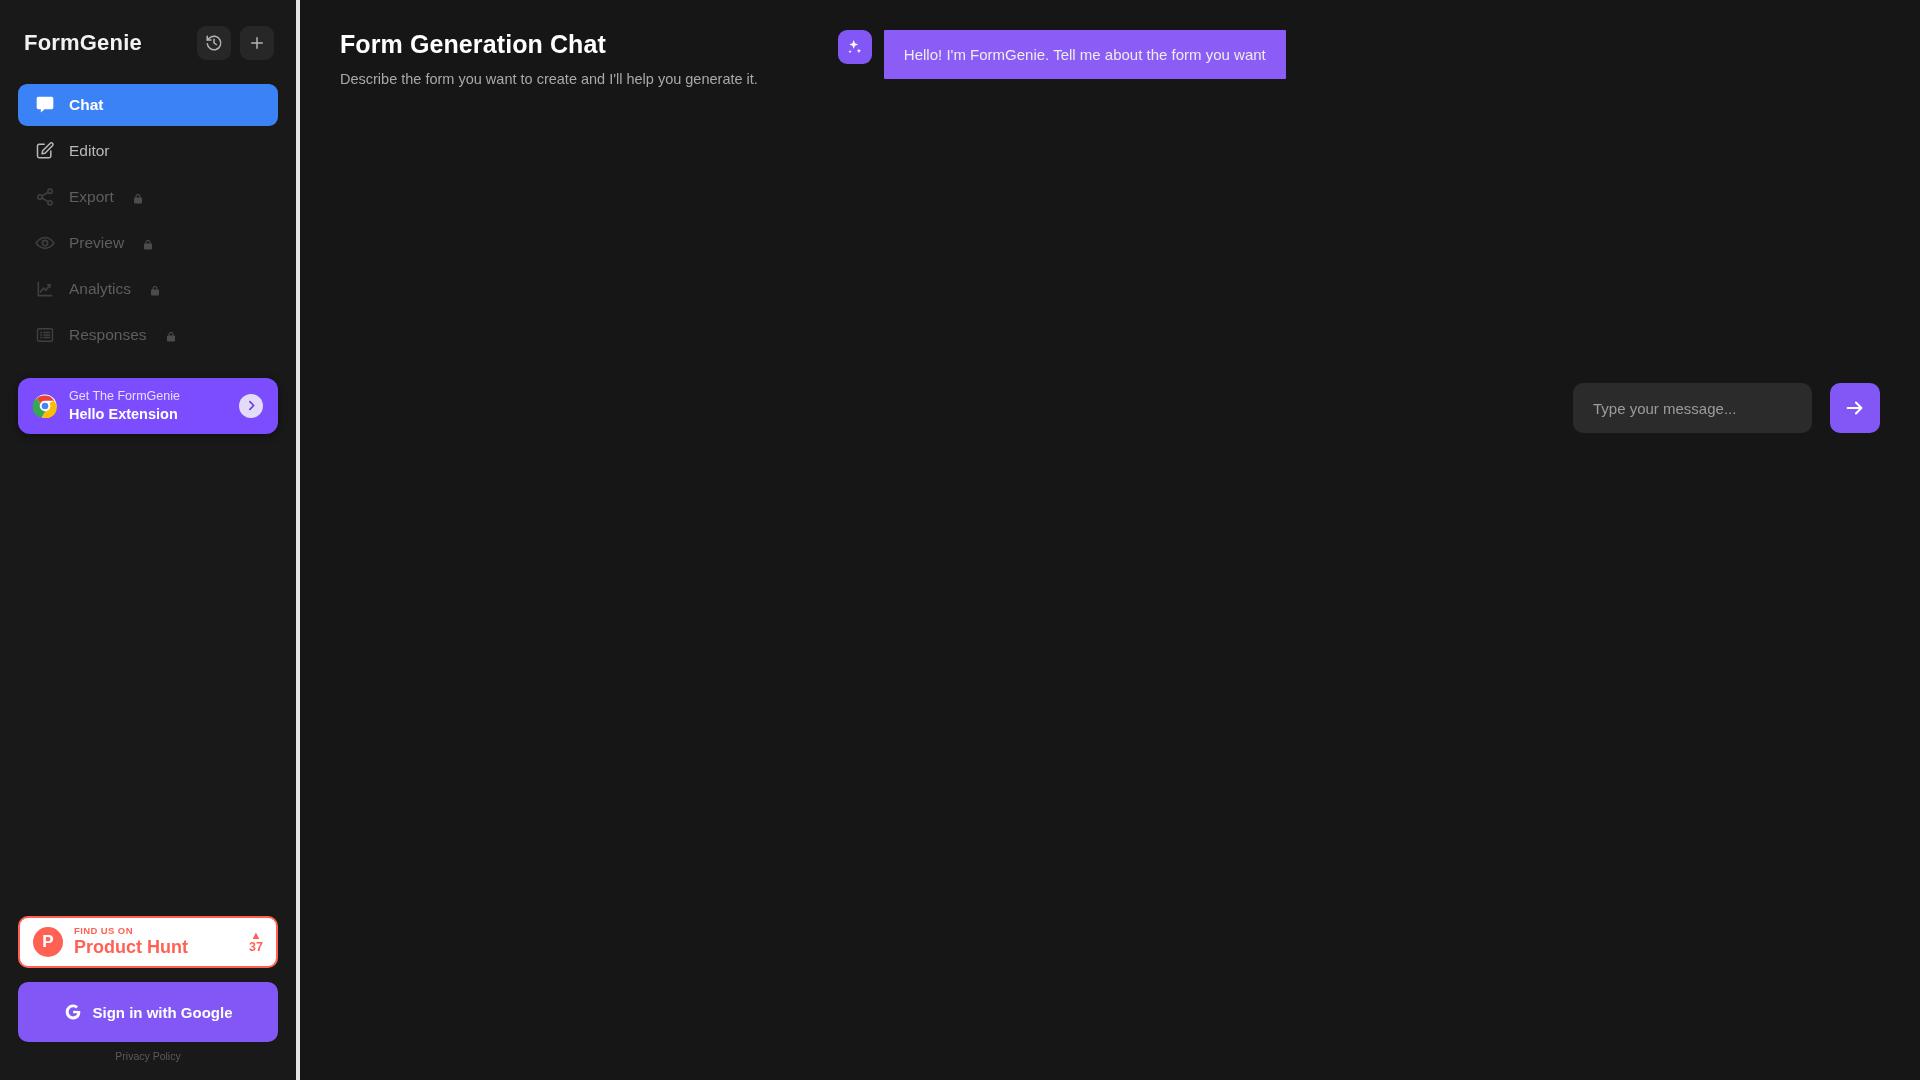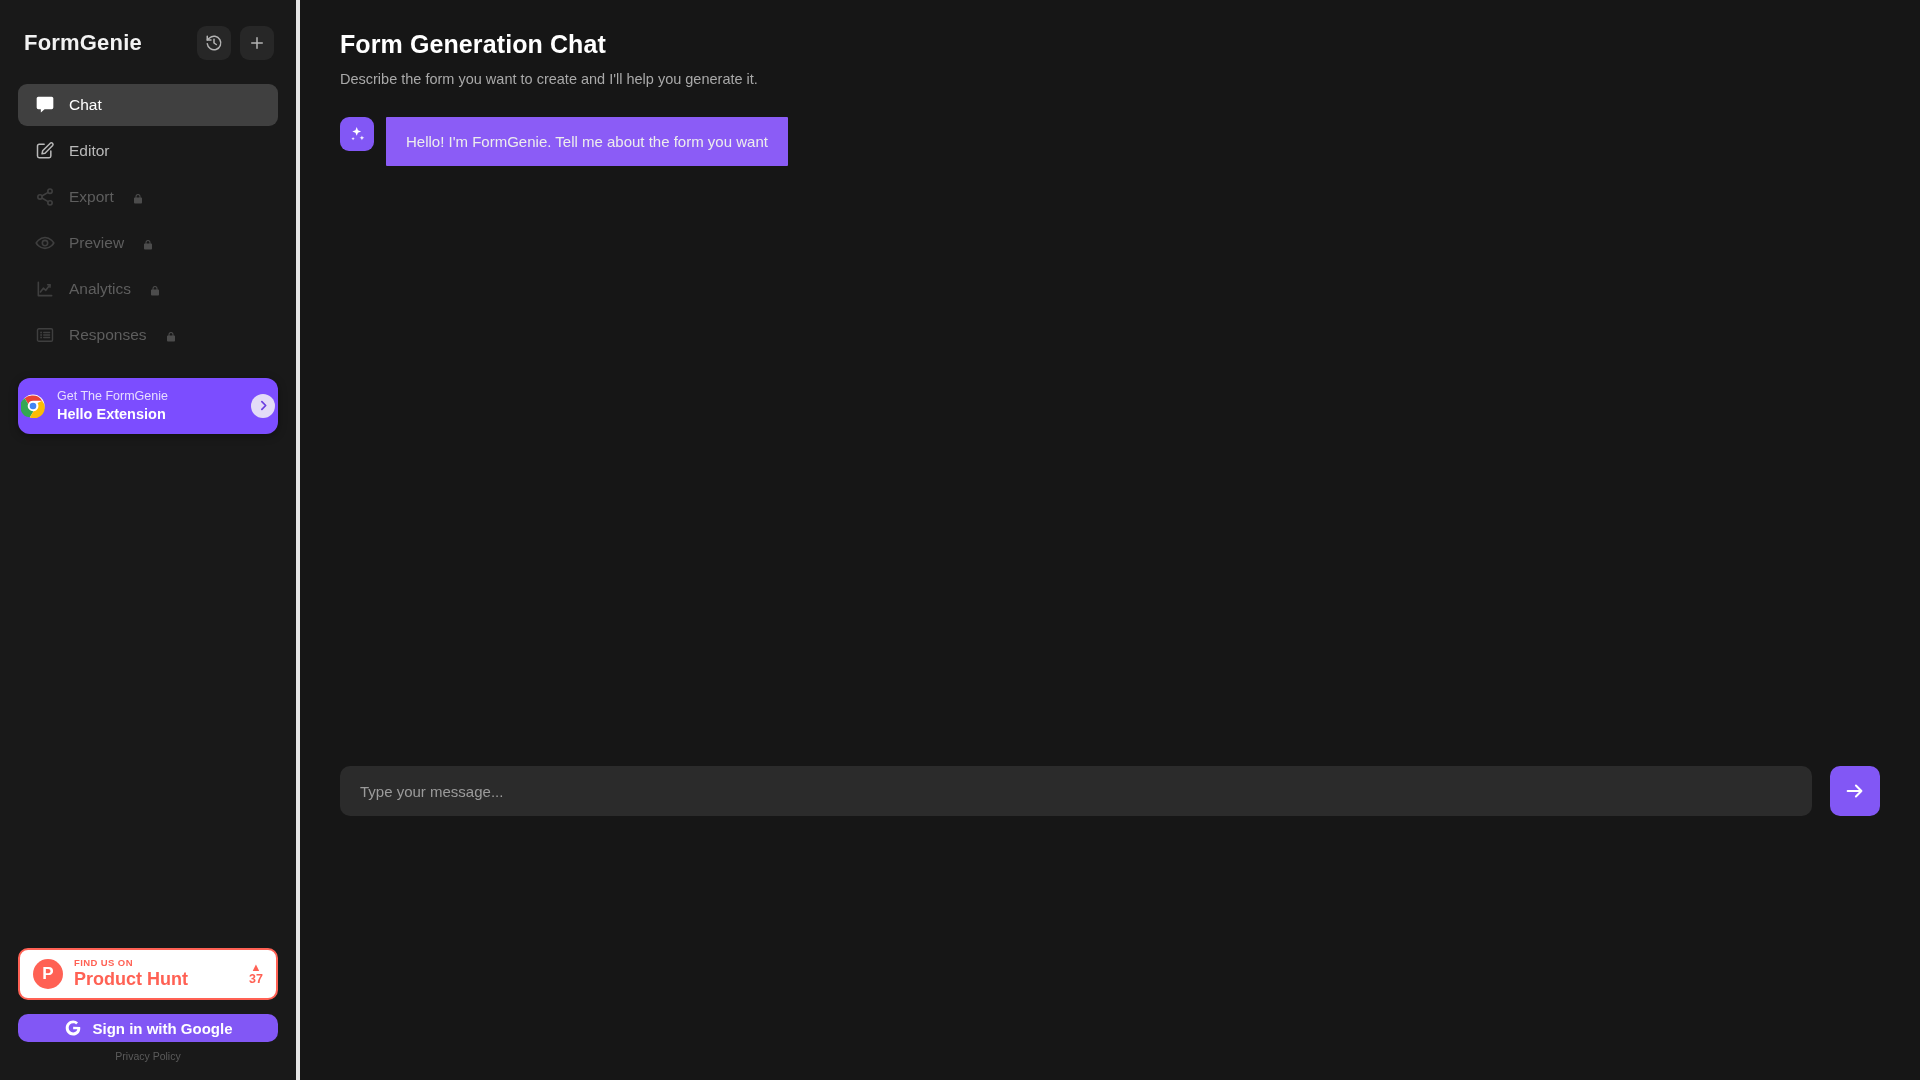--- a/index.html
+++ b/index.html
@@ -34,31 +34,31 @@
   .icon-btn svg { width: 18px; height: 18px; display: block; }
 
   .nav { padding: 6px 18px 0 18px; display: flex; flex-direction: column; gap: 4px; }
   .nav-item {
     display: flex; align-items: center; gap: 14px;
     height: 42px; padding: 0 17px; border-radius: 9px;
     color: #b9b9b9; font-size: 15.5px; cursor: pointer;
     text-decoration: none;
   }
   .nav-item .ni-icon { width: 20px; height: 20px; flex: 0 0 20px; display: block; }
-  .nav-item.active { background: #404040; color: #ffffff; font-weight: 400; }
+  .nav-item.active { background: #3b82f6; color: #ffffff; font-weight: 700; }
   .nav-item.locked { color: #5e5e5e; cursor: default; }
   .nav-item.locked .ni-icon { opacity: .55; }
   .lock { width: 12px; height: 12px; margin-left: 4px; opacity: .75; display: block; }
 
   
   .ext-wrap { padding: 22px 18px 0 18px; }
   .ext-card {
     display: flex; align-items: center; gap: 12px;
     background: #7c4dff; border-radius: 12px;
-    padding: 11px 3px; cursor: pointer;
+    padding: 11px 15px; cursor: pointer;
     box-shadow: 0 2px 8px rgba(0,0,0,.35);
   }
   .chrome-logo { width: 24px; height: 24px; flex: 0 0 24px; display: block; }
   .ext-text { flex: 1; line-height: 1.25; }
   .ext-l1 { font-size: 12.5px; color: #e7ddff; display: block; }
   .ext-l2 { font-size: 14.5px; color: #ffffff; font-weight: 700; display: block; }
   .ext-chev {
     width: 24px; height: 24px; flex: 0 0 24px; border-radius: 50%;
     background: #e3dbf7; display: flex; align-items: center; justify-content: center;
     color: #6b3fe0;
@@ -82,33 +82,33 @@
   .ph-text { flex: 1; line-height: 1.15; }
   .ph-l1 { font-size: 9.5px; font-weight: 700; color: #ff6154; letter-spacing: .4px; display: block; }
   .ph-l2 { font-size: 18px; font-weight: 700; color: #ff6154; display: block; }
   .ph-vote { text-align: center; color: #ff6154; line-height: 1.1; }
   .ph-arrow { font-size: 11px; display: block; }
   .ph-count { font-size: 12.5px; font-weight: 600; display: block; }
 
   
   .gs-wrap { padding: 0 18px 8px 18px; }
   .gs-btn {
-    width: 100%; height: 28px; border: none; border-radius: 10px;
+    width: 100%; height: 60px; border: none; border-radius: 10px;
     background: #8257f5; color: #fff; font-size: 15px; font-weight: 600;
     display: flex; align-items: center; justify-content: center; gap: 11px;
     cursor: pointer; font-family: inherit;
   }
   .g-logo { width: 18px; height: 18px; display: block; }
   .privacy {
     text-align: center; font-size: 10.5px; color: #5b5b5b;
     padding-bottom: 18px; cursor: pointer; text-decoration: none; display: block;
   }
 
   
-  .main { flex: 1 1 auto; height: 848px; display: flex; flex-direction: column; background: #161616; position: relative; }
+  .main { flex: 1 1 auto; height: 848px; display: flex; flex-direction: row; background: #161616; position: relative; }
   .main-head { padding: 30px 40px 0 40px; }
   .page-title { font-size: 25px; font-weight: 700; color: #ffffff; letter-spacing: .1px; }
   .page-sub { margin-top: 12px; font-size: 14.5px; color: #a9a9a9; }
 
   .chat-area { flex: 1 1 auto; padding: 30px 40px 0 40px; overflow: hidden; }
   .msg-row { display: flex; align-items: flex-start; gap: 12px; }
   .ai-avatar {
     width: 34px; height: 34px; flex: 0 0 34px; border-radius: 9px;
     background: #8257f5; display: flex; align-items: center; justify-content: center;
   }

